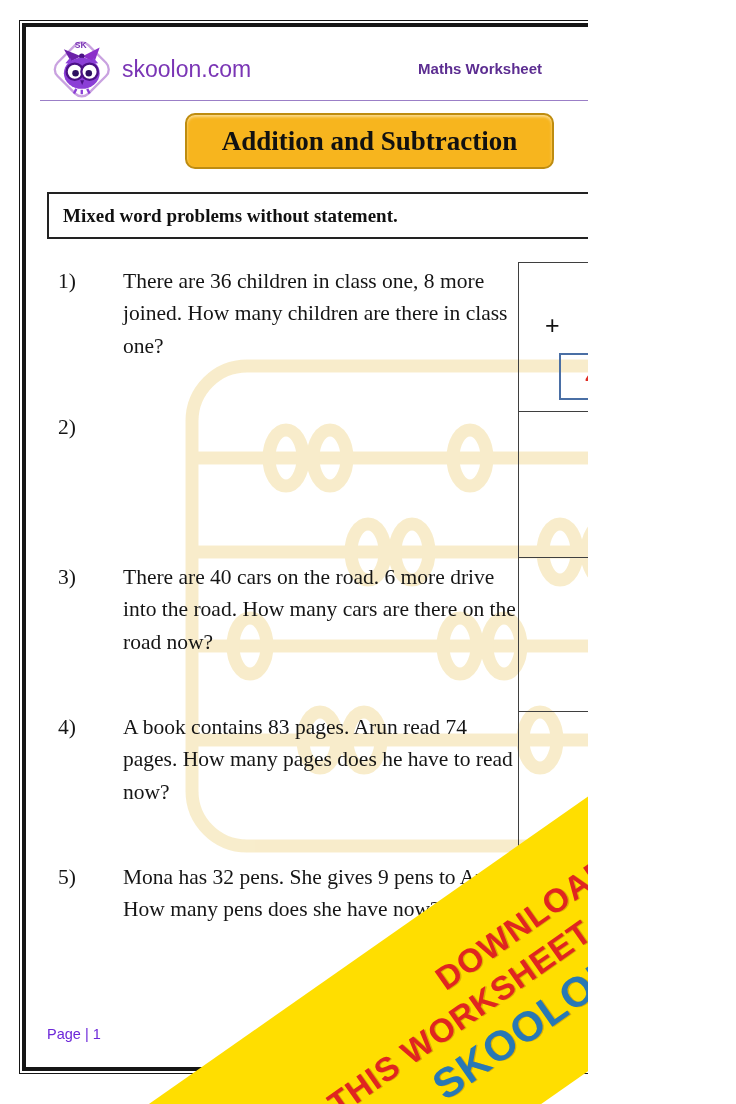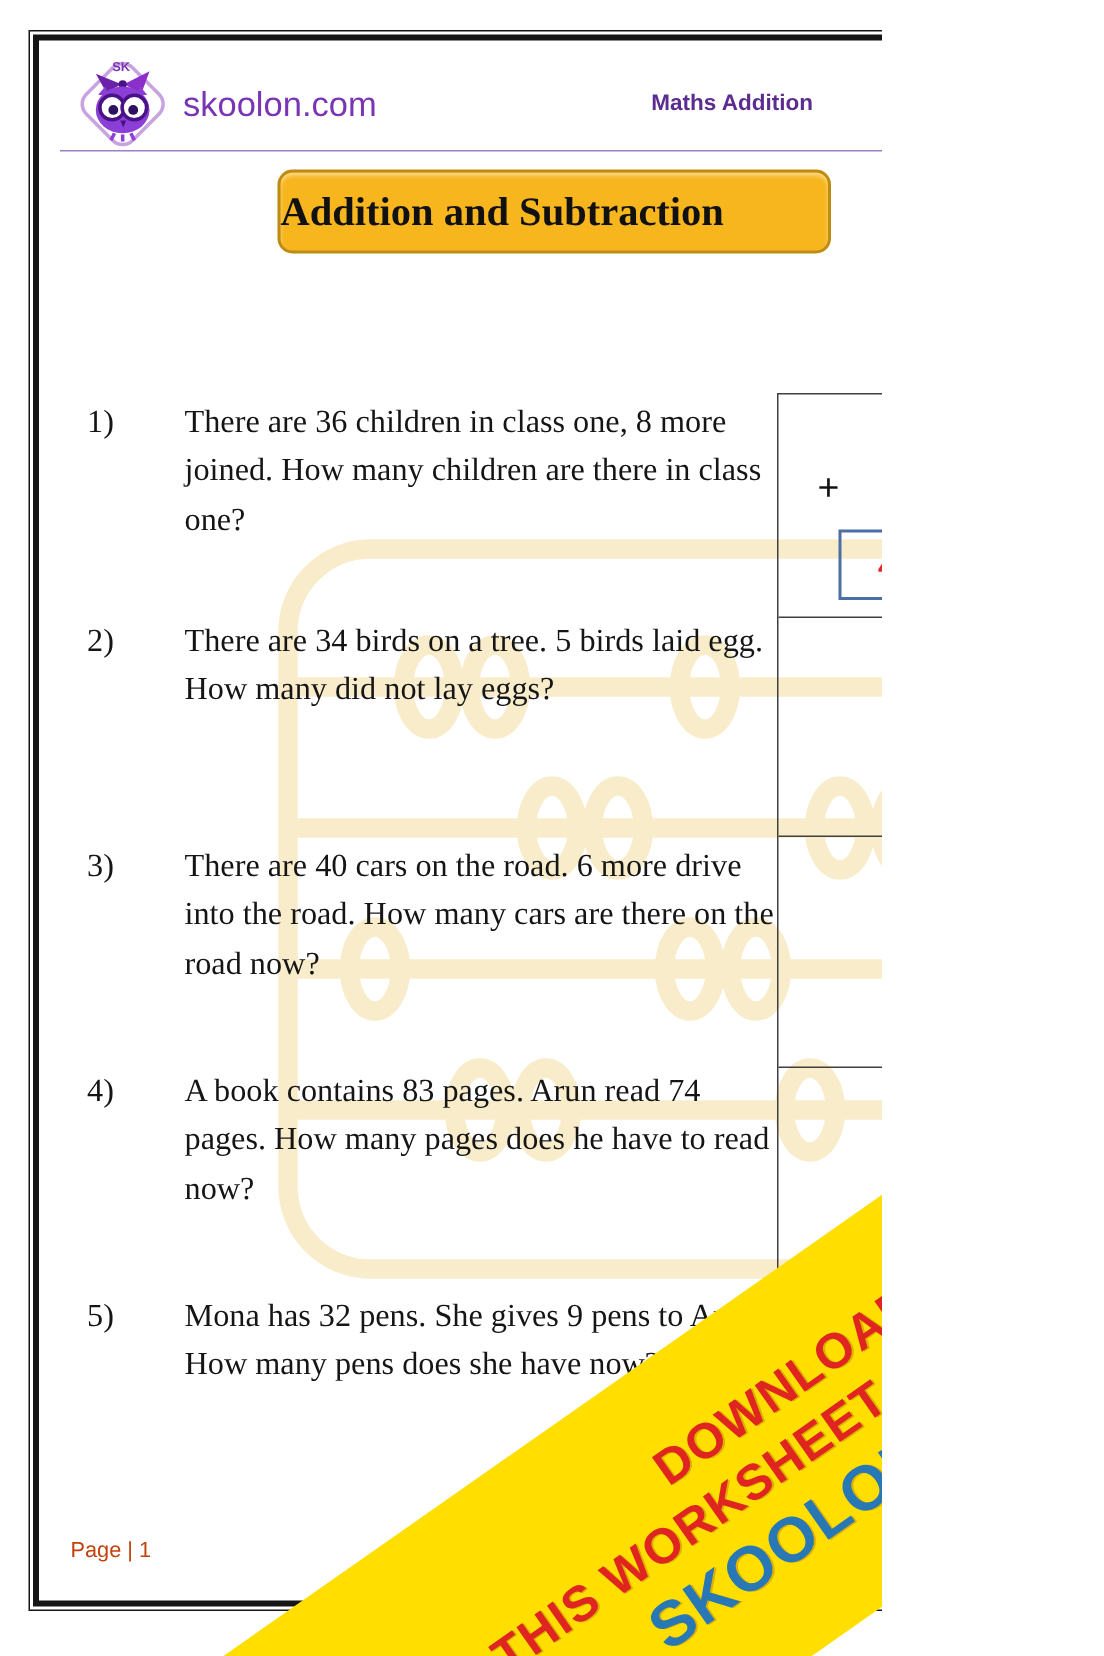--- a/index.html
+++ b/index.html
@@ -21,21 +21,21 @@
   .logo{position:absolute;left:42px;top:32px;width:78px;height:74px;}
   .brand{position:absolute;left:122px;top:56px;font-family:"Liberation Sans",sans-serif;
          font-size:23px;color:var(--brand-purple);}
   .doctype{position:absolute;right:46px;top:60px;font-family:"Liberation Sans",sans-serif;
            font-size:15px;font-weight:600;color:var(--accent-purple);}
   .header-rule{position:absolute;left:40px;top:100px;width:656px;height:1px;
                background:#9b7fc7;}
   
   .banner{position:absolute;left:185px;top:113px;width:365px;height:52px;
           background:var(--banner-gold);border:2px solid var(--banner-border);
-          border-radius:10px;display:flex;align-items:center;
+          border-radius:10px;display:flex;align-items:center;justify-content:center;
           box-shadow:inset 0 2px 3px rgba(255,255,255,.5);}
   .banner span{font-size:27px;font-weight:bold;color:#111;}
   
   .section-box{position:absolute;left:47px;top:192px;width:645px;height:43px;
                border:2px solid #222;display:flex;align-items:center;}
   .section-box span{font-size:19px;font-weight:bold;color:#111;padding-left:14px;}
   
   .question{position:absolute;left:58px;width:458px;display:flex;font-size:21.5px;
             line-height:1.5;color:#151515;}
   .qnum{width:46px;flex:0 0 46px;}
@@ -51,21 +51,21 @@
   .op{position:absolute;left:26px;top:48px;font-family:"Liberation Sans",sans-serif;
       font-size:25px;color:#111;}
   .d-tens{left:68px;top:10px;} .d-ones{left:112px;top:10px;} .d-addend{left:112px;top:48px;}
   .result-box{position:absolute;left:40px;top:90px;width:102px;height:43px;
               border:2px solid var(--result-box-blue);display:flex;align-items:center;
               justify-content:center;gap:24px;}
   .result-box .rdigit{font-family:"Liberation Sans",sans-serif;font-size:27px;
                       color:var(--answer-red);}
   
   .page-label{position:absolute;left:47px;top:1026px;font-family:"Liberation Sans",sans-serif;
-              font-size:14.5px;color:#c2410c;}
+              font-size:14.5px;color:#6d28d9;}
   .site-label{position:absolute;left:584px;top:1027px;font-family:"Liberation Sans",sans-serif;
               font-size:15px;color:#9c9c9c;}
   
   .ribbon{position:absolute;left:100px;top:848px;width:900px;height:225px;
           background:var(--ribbon-yellow);transform:rotate(-35deg);z-index:10;
           display:flex;flex-direction:column;align-items:center;justify-content:center;
           gap:3px;}
   .ribbon .rl{font-family:"Liberation Sans",sans-serif;font-weight:900;letter-spacing:1px;
               text-shadow:1px 1px 0 rgba(120,40,0,.25);white-space:nowrap;}
   .rl1,.rl2{font-size:33px;color:var(--ribbon-red);}
@@ -111,35 +111,37 @@
     <path d="M30 40 L36 33 L40 41 Z" fill="#8B3FD6"></path>
     <path d="M72 40 L66 33 L62 41 Z" fill="#8B3FD6"></path>
     <circle cx="42" cy="51" r="10.5" fill="#fff" stroke="#4B1186" stroke-width="3"></circle>
     <circle cx="61" cy="51" r="10.5" fill="#fff" stroke="#4B1186" stroke-width="3"></circle>
     <circle cx="43" cy="53" r="4.2" fill="#2D1060"></circle>
     <circle cx="60" cy="53" r="4.2" fill="#2D1060"></circle>
     <path d="M49 62 L54 62 L51.5 68 Z" fill="#4B1186"></path>
     <path d="M44 73 l-3 6 M51 74 l0 6 M58 73 l3 6" stroke="#8B3FD6" stroke-width="3"></path>
   </svg>
   <div class="brand">skoolon.com</div>
-  <div class="doctype">Maths Addition</div>
+  <div class="doctype">Maths Worksheet</div>
   <div class="header-rule"></div>
 
   <div class="banner">
     <span>Addition and Subtraction</span>
   </div>
 
+  <div class="section-box">
+    <span>Mixed word problems without statement.</span>
+  </div>
 
   <div class="question" style="top:265px">
     <span class="qnum">1)</span>
     <span class="qtext">There are 36 children in class one, 8 more joined. How many children are there in class one?</span>
   </div>
   <div class="question" style="top:411px">
     <span class="qnum">2)</span>
-    <span class="qtext">There are 34 birds on a tree. 5 birds laid egg. How many did not lay eggs?</span>
   </div>
   <div class="question" style="top:561px">
     <span class="qnum">3)</span>
     <span class="qtext">There are 40 cars on the road. 6 more drive into the road. How many cars are there on the road now?</span>
   </div>
   <div class="question" style="top:711px">
     <span class="qnum">4)</span>
     <span class="qtext">A book contains 83 pages. Arun read 74 pages. How many pages does he have to read now?</span>
   </div>
   <div class="question" style="top:861px">

